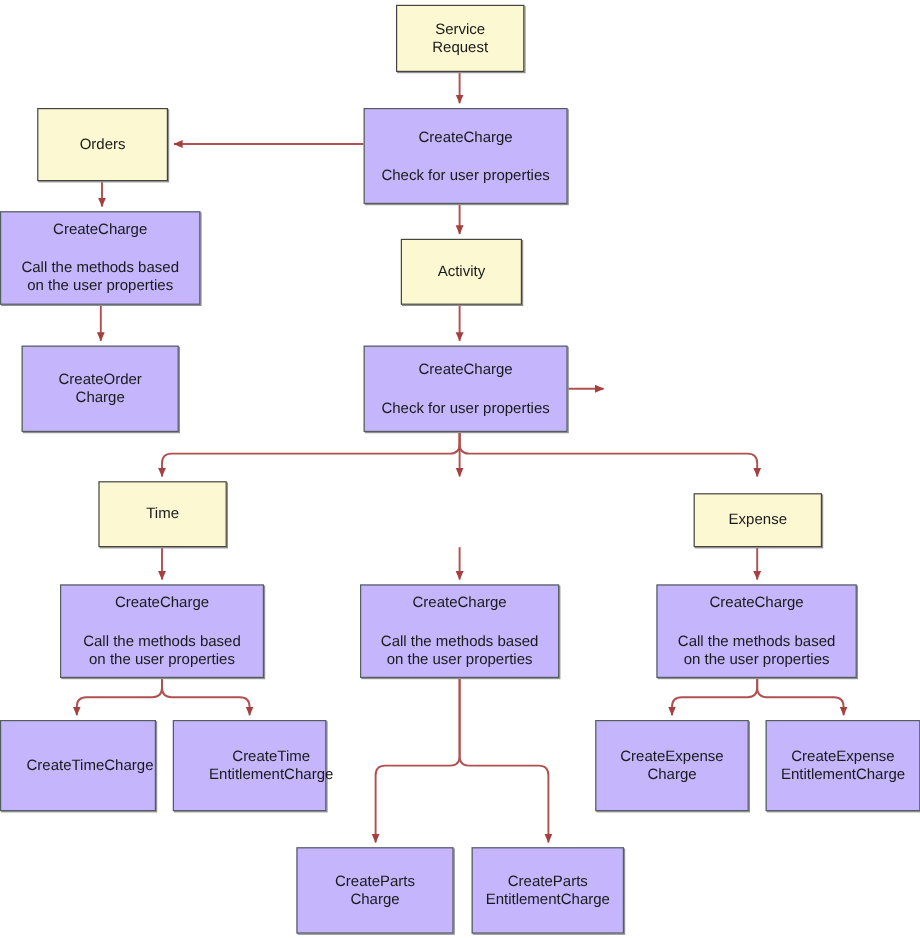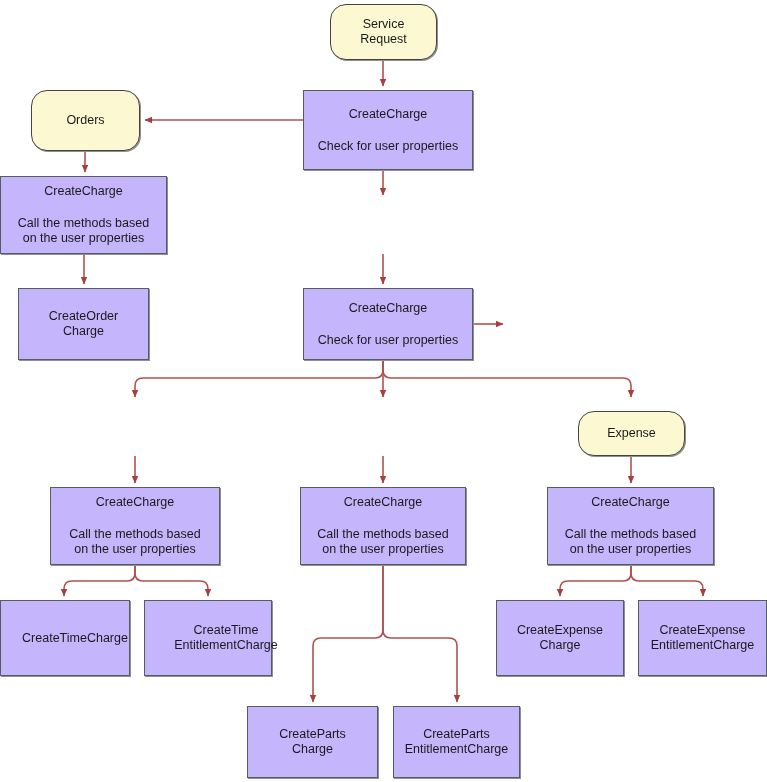--- a/index.html
+++ b/index.html
@@ -36,21 +36,20 @@
     border: 1px solid #4d4d4d;
     box-shadow: 1px 1px 0 0 #8f8f8f;
     font-size: 12.5px;
     line-height: 15px;
     color: #1a1a1a;
     z-index: 2;
   }
   .node.yellow {
     background: #fbf8d2;
     border-color: #444444;
-    border-radius: 16px;
   }
   .node.cyan {
     background: #c4b5fd;
     border-color: #545e5e;
   }
   .node .ttl {
     display: block;
   }
   .node .sub {
     display: block;
@@ -125,27 +124,33 @@
     <span class="ttl">CreateCharge</span>
     <span class="sub">Call the methods based
 on the user properties</span>
   </div>
 
   <div class="node cyan" style="left:18px;top:288px;width:131px;height:72px;">
     <span class="single">CreateOrder
 Charge</span>
   </div>
 
+  <div class="node yellow" style="left:334px;top:199px;width:101px;height:55px;">
+    <span class="single">Activity</span>
+  </div>
 
   <div class="node cyan" style="left:303px;top:288px;width:170px;height:72px;">
     <span class="ttl">CreateCharge</span>
     <span class="sub">Check for user properties</span>
   </div>
 
 
+  <div class="node yellow" style="left:82px;top:401px;width:107px;height:55px;">
+    <span class="single">Time</span>
+  </div>
 
   <div class="node cyan" style="left:50px;top:487px;width:170px;height:78px;">
     <span class="ttl">CreateCharge</span>
     <span class="sub">Call the methods based
 on the user properties</span>
   </div>
 
   <div class="node cyan" style="left:0px;top:600px;width:130px;height:76px;padding-left:20px;">
     <span class="single">CreateTimeCharge</span>
   </div>

